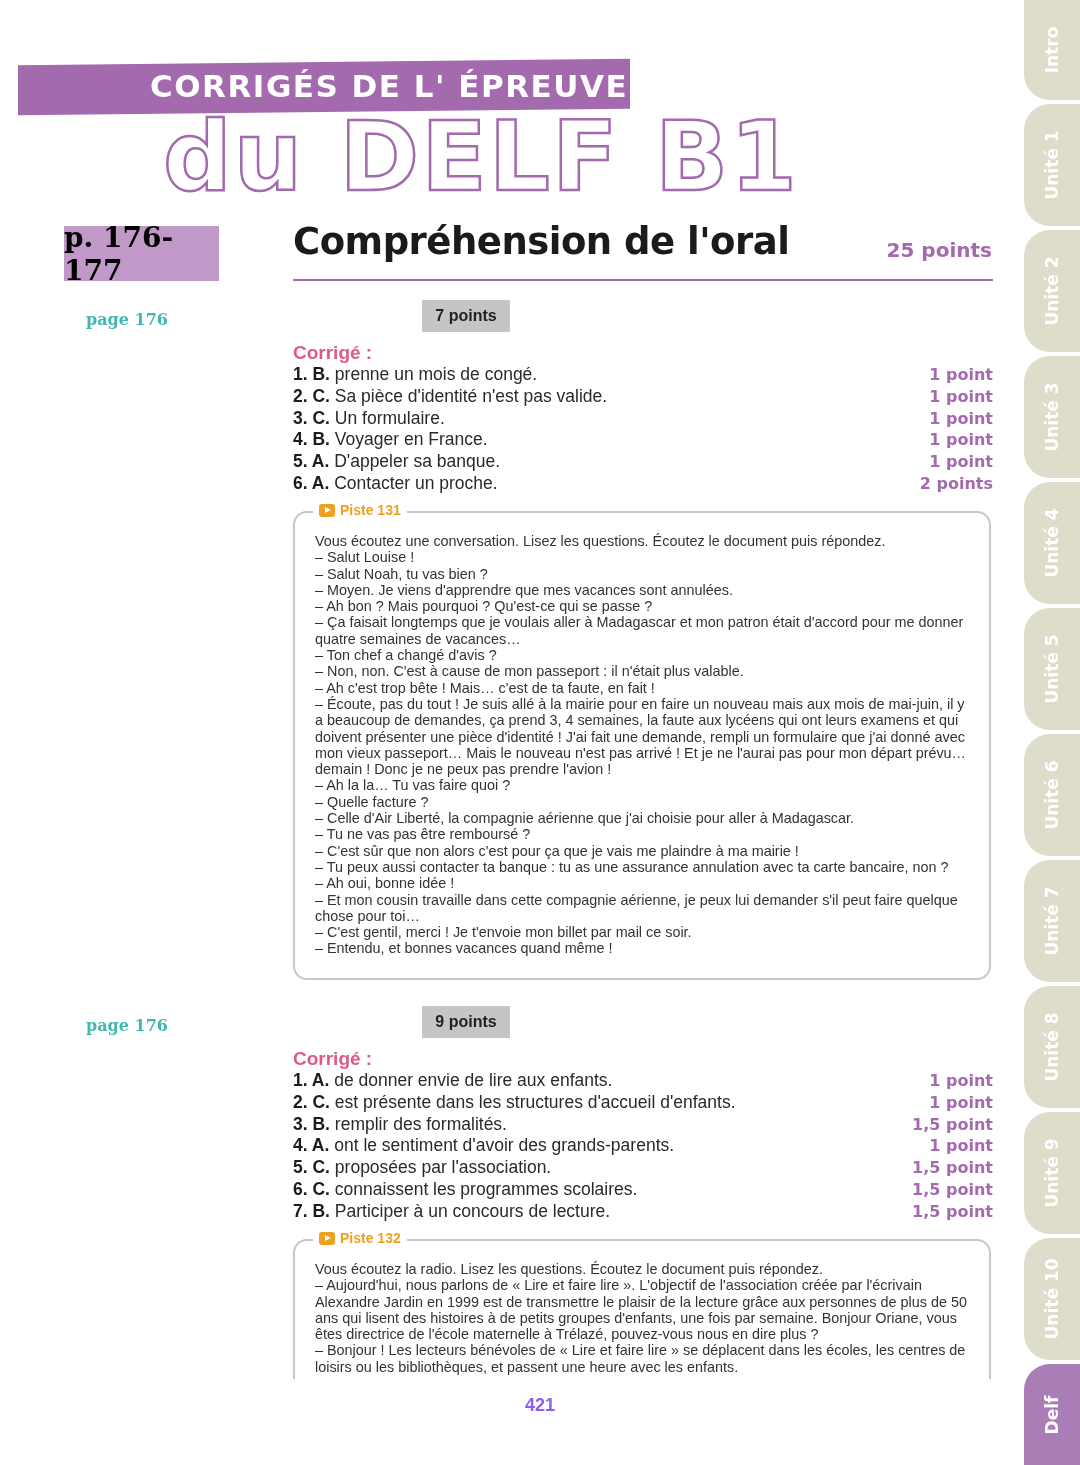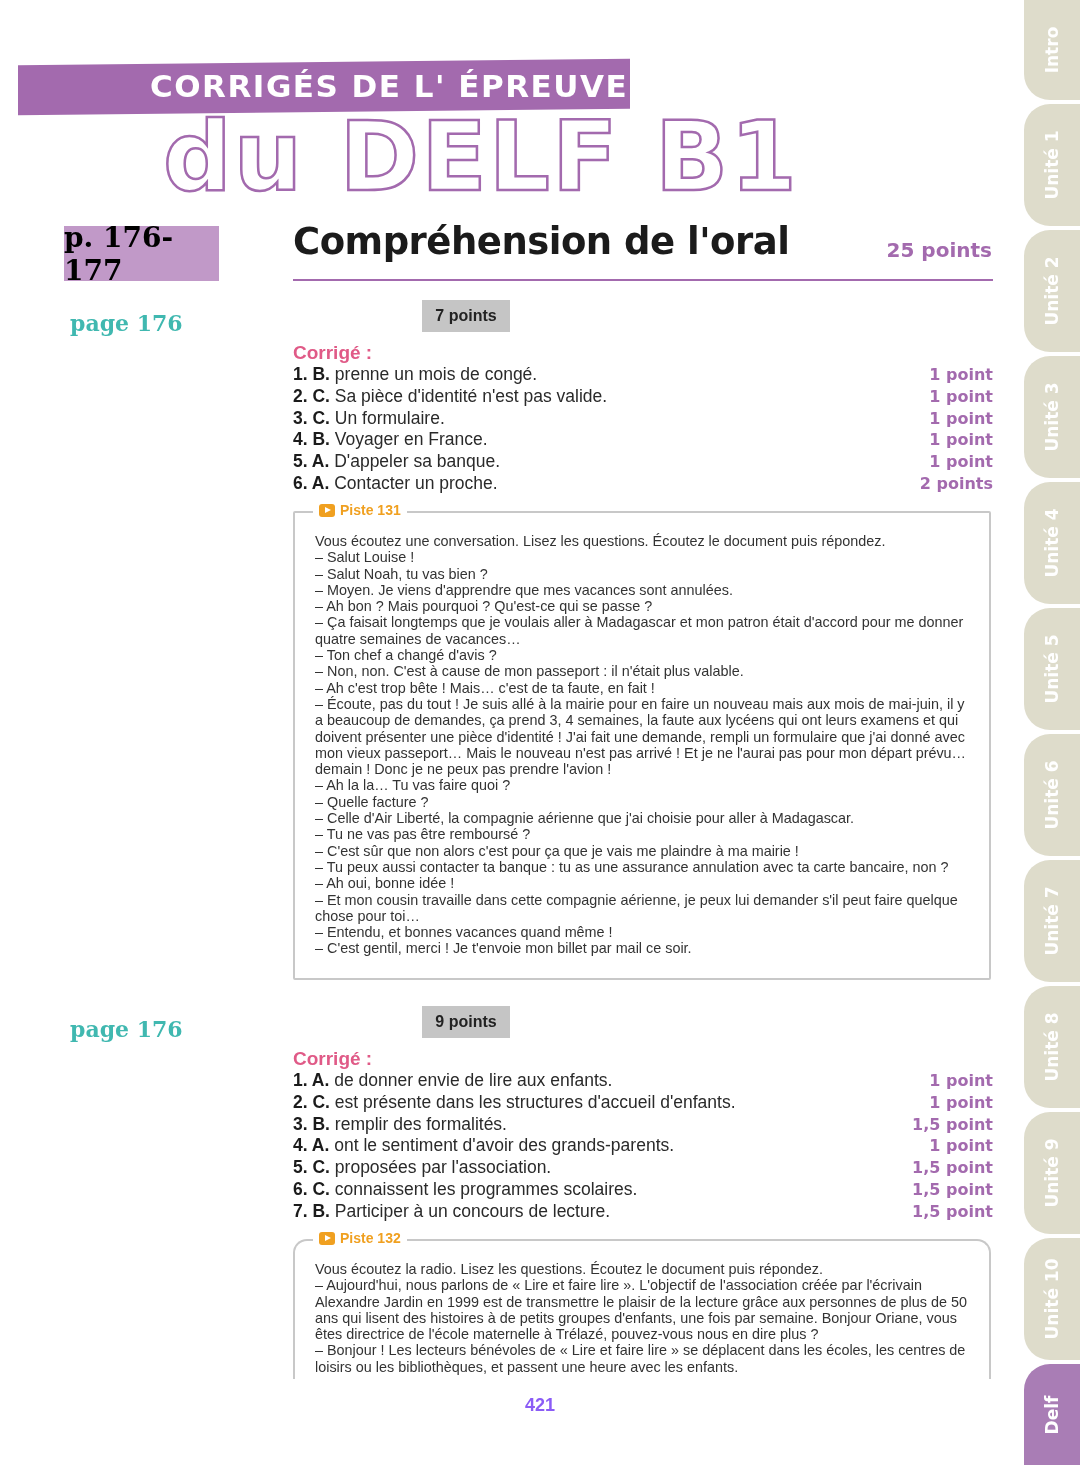--- a/index.html
+++ b/index.html
@@ -12,21 +12,21 @@
   .banner-text { position:absolute; left:150px; top:68px; font-family:"DejaVu Sans", sans-serif;
                  font-weight:bold; font-size:31px; letter-spacing:1.5px; color:#fff; }
   .big-title { position:absolute; left:163px; top:102px; font-family:"DejaVu Sans", sans-serif;
                font-weight:bold; font-size:96px; line-height:110px; letter-spacing:2px;
                color:#fff; -webkit-text-stroke:2.5px #a36aae; }
 
   
   .page-range { position:absolute; left:64px; top:226px; width:155px; height:55px;
                 background:#c199c8; font-family:"DejaVu Serif", serif; font-weight:bold;
                 font-size:28px; color:#000000; display:flex; align-items:center; justify-content:center; }
-  .page-ref { position:absolute; left:70px; font-family:"DejaVu Serif", serif; font-size:22px;
+  .page-ref { position:absolute; left:86px; font-family:"DejaVu Serif", serif; font-size:16px;
               font-weight:bold; color:#40b8b0; }
 
   
   .section-title { position:absolute; left:293px; top:220px; font-family:"DejaVu Sans", sans-serif;
                    font-weight:bold; font-size:37px; color:#1b1b1b; letter-spacing:-0.5px; }
   .section-points { position:absolute; right:88px; top:238px; font-family:"DejaVu Sans", sans-serif;
                     font-weight:bold; font-size:20px; color:#a36aae; }
   .section-rule { position:absolute; left:293px; top:279px; width:700px; height:2px; background:#a36aae; }
 
   
@@ -39,21 +39,21 @@
                     font-family:"Liberation Sans Narrow", "Liberation Sans", sans-serif; }
 
   .corrige { position:absolute; left:293px; width:700px; }
   .corrige-label { color:#e05a87; font-weight:bold; font-size:19px; height:22px; }
   .answer-row { display:flex; justify-content:space-between; font-size:17.5px; line-height:21.8px; color:#2a2a2a; }
   .answer-row .num { font-weight:bold; color:#1b1b1b; }
   .answer-row .pts { color:#a36aae; font-weight:bold; font-family:"DejaVu Sans", sans-serif; font-size:16px; }
 
   
   .track-box { position:absolute; left:293px; width:698px; border:2px solid #c8c8c8;
-               border-radius:2px; box-sizing:border-box; padding:20px 18px 6px 20px; }
+               border-radius:14px; box-sizing:border-box; padding:20px 18px 6px 20px; }
   .track-label { position:absolute; left:18px; top:-11px; background:#fff; padding:0 6px 0 6px;
                  display:flex; align-items:center; gap:5px; color:#f0a020; font-weight:bold; font-size:14px; }
   .play-icon { width:16px; height:13px; background:#f0a020; border-radius:3px; position:relative; display:inline-block; }
   .play-icon::after { content:""; position:absolute; left:6px; top:3px; border-left:6px solid #fff;
                       border-top:3.5px solid transparent; border-bottom:3.5px solid transparent; }
   .track-text p { margin:0; font-size:14.4px; line-height:16.3px; color:#333; }
 
   .page-number { position:absolute; left:0; width:1080px; top:1395px; text-align:center;
                  font-weight:bold; font-size:18px; color:#8b5cf6; }
 
@@ -130,22 +130,22 @@
     <p>– Ah c'est trop bête ! Mais… c'est de ta faute, en fait !</p>
     <p>– Écoute, pas du tout ! Je suis allé à la mairie pour en faire un nouveau mais aux mois de mai-juin, il y a beaucoup de demandes, ça prend 3, 4 semaines, la faute aux lycéens qui ont leurs examens et qui doivent présenter une pièce d'identité ! J'ai fait une demande, rempli un formulaire que j'ai donné avec mon vieux passeport… Mais le nouveau n'est pas arrivé ! Et je ne l'aurai pas pour mon départ prévu… demain ! Donc je ne peux pas prendre l'avion !</p>
     <p>– Ah la la… Tu vas faire quoi ?</p>
     <p>– Quelle facture ?</p>
     <p>– Celle d'Air Liberté, la compagnie aérienne que j'ai choisie pour aller à Madagascar.</p>
     <p>– Tu ne vas pas être remboursé ?</p>
     <p>– C'est sûr que non alors c'est pour ça que je vais me plaindre à ma mairie !</p>
     <p>– Tu peux aussi contacter ta banque : tu as une assurance annulation avec ta carte bancaire, non ?</p>
     <p>– Ah oui, bonne idée !</p>
     <p>– Et mon cousin travaille dans cette compagnie aérienne, je peux lui demander s'il peut faire quelque chose pour toi…</p>
+    <p>– C'est gentil, merci ! Je t'envoie mon billet par mail ce soir.</p>
     <p>– Entendu, et bonnes vacances quand même !</p>
-    <p>– C'est gentil, merci ! Je t'envoie mon billet par mail ce soir.</p>
   </div>
 </div>
 
 <div class="ex-tag" style="top:1006px">
   <div class="ex-name">Exercice 2</div>
   <div class="ex-pts">9 points</div>
 </div>
 
 <div class="corrige" style="top:1048px">
   <div class="corrige-label">Corrigé :</div>

